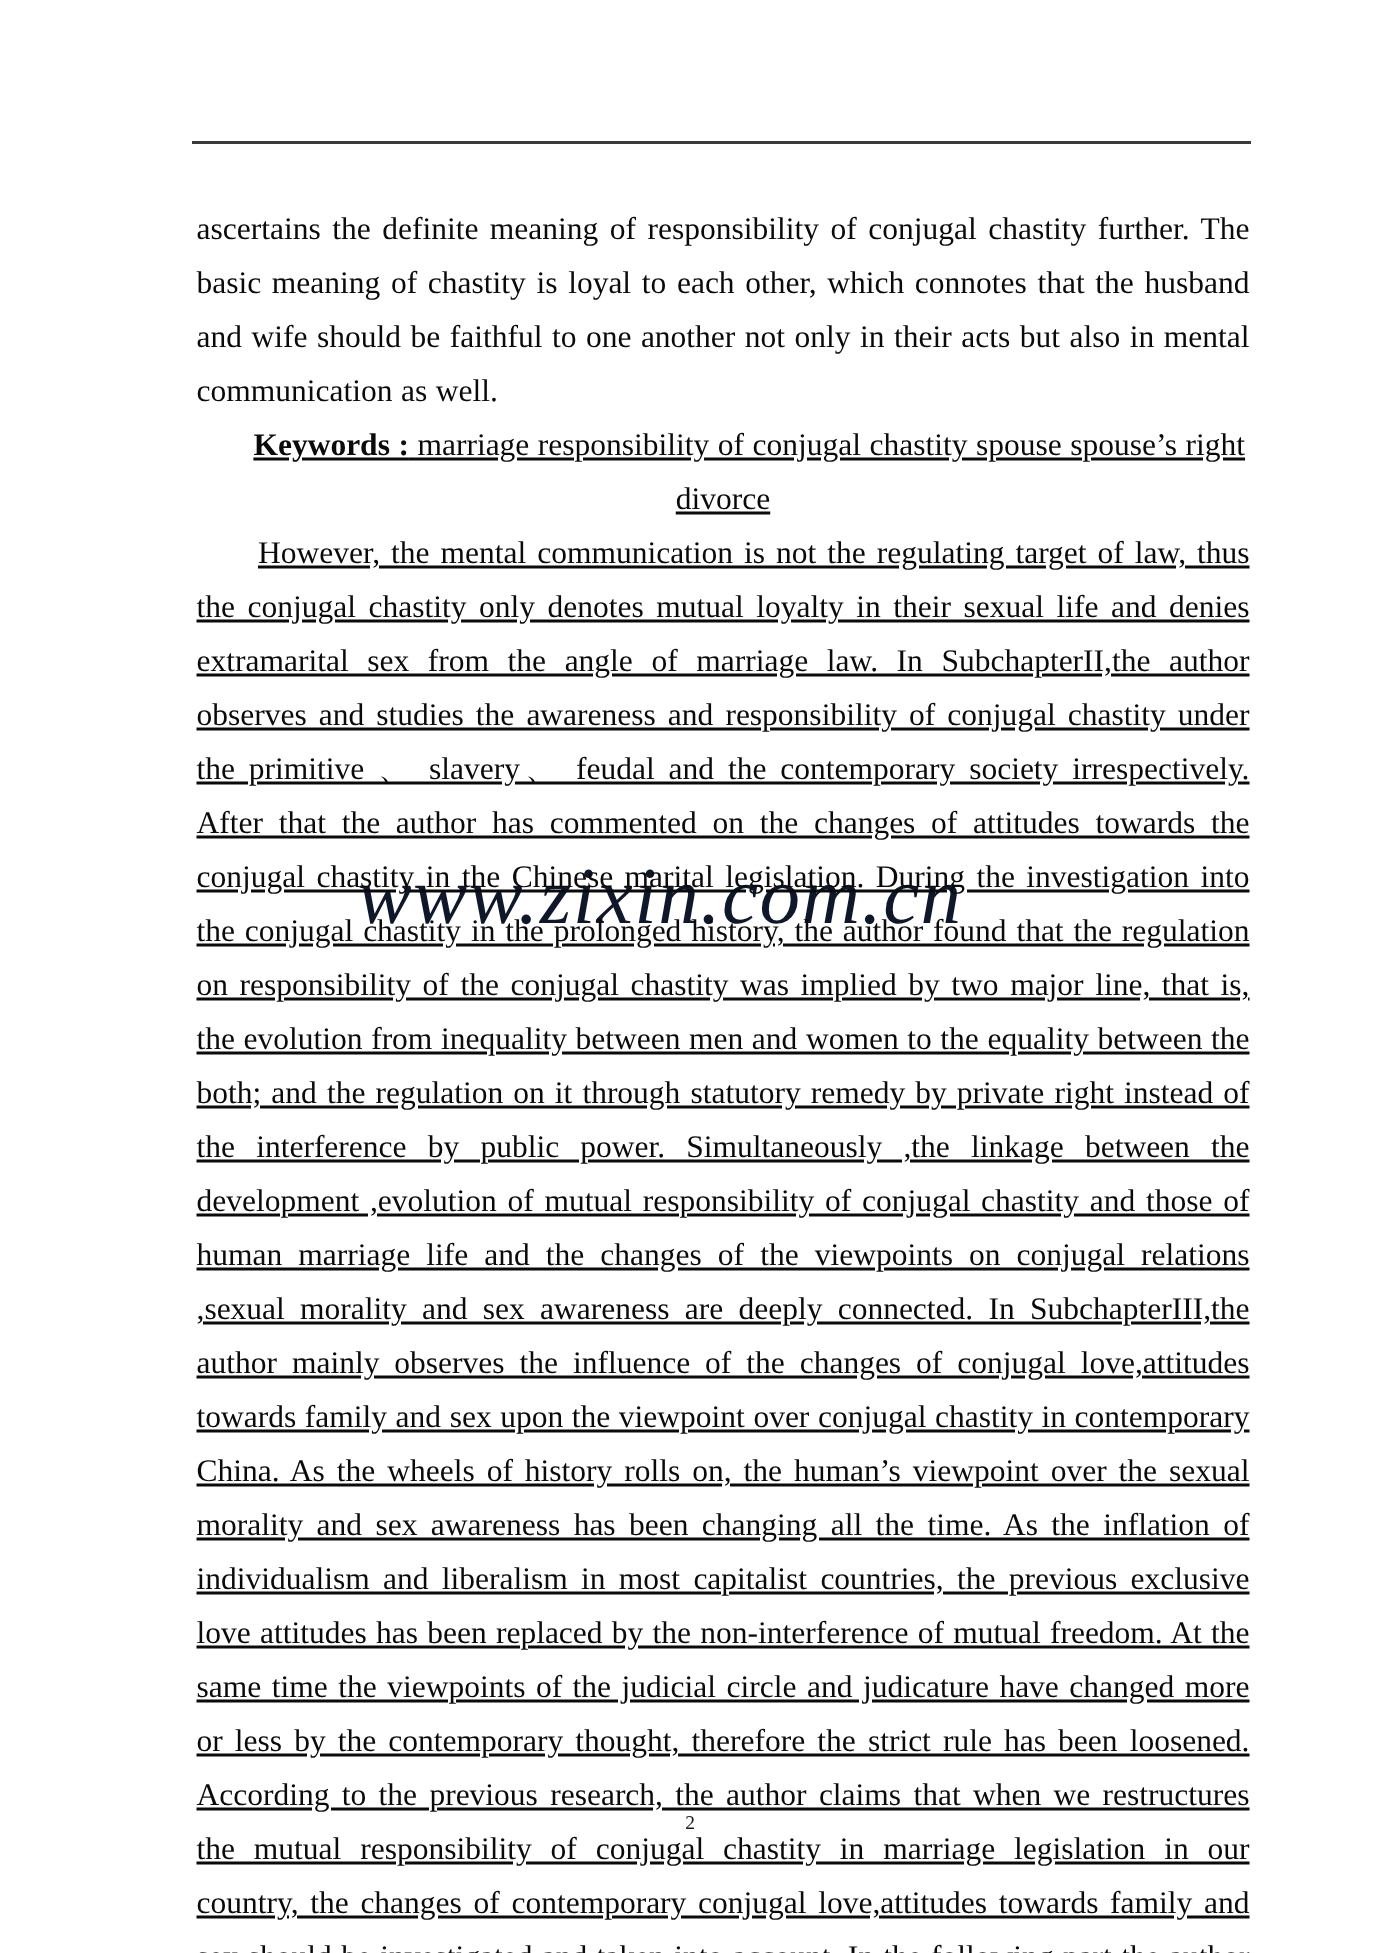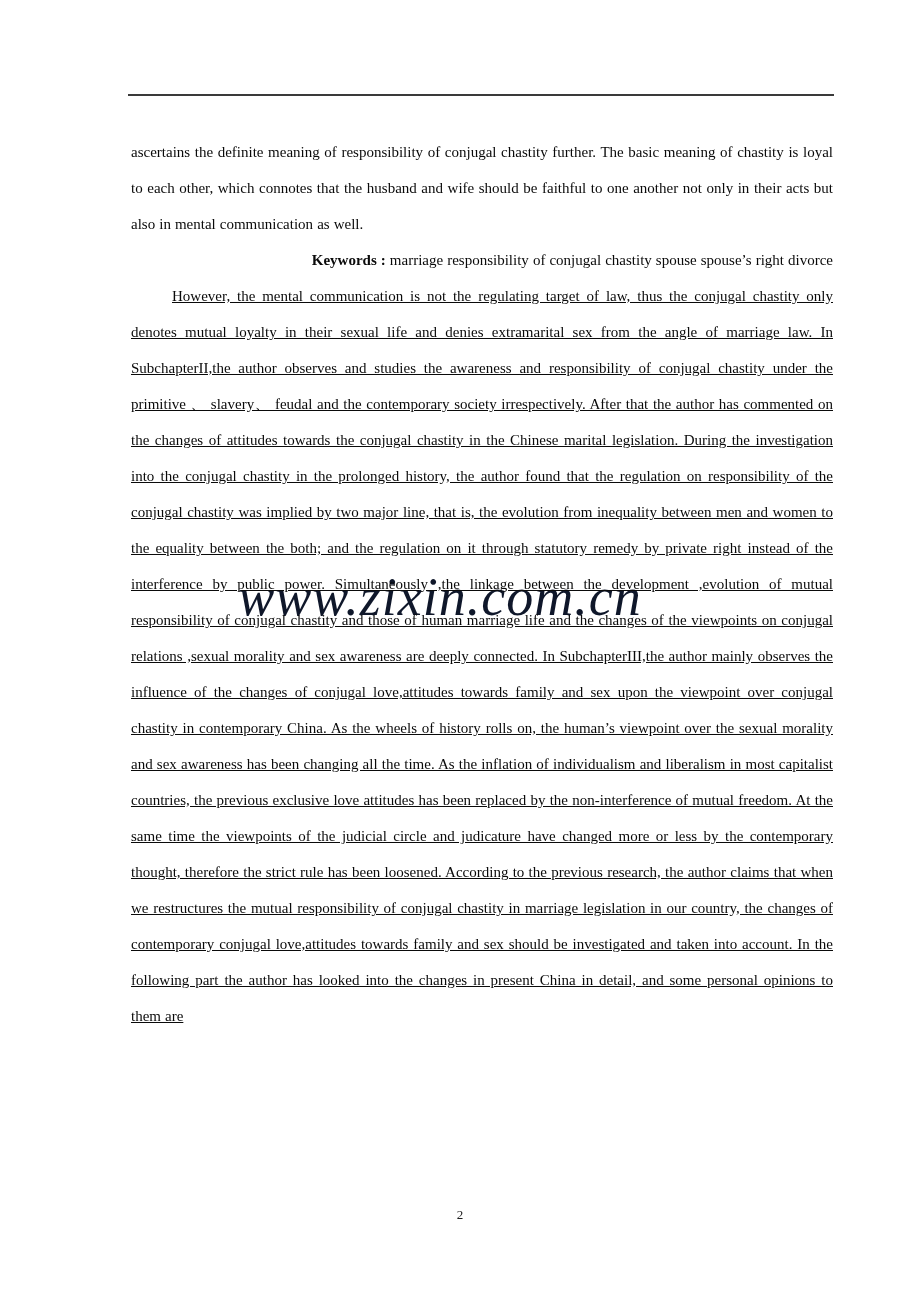--- a/index.html
+++ b/index.html
@@ -55,38 +55,39 @@
     left: 131px;
     top: 134px;
     width: 702px;
     z-index: 2;
   }
 
   .para {
     margin: 0;
     text-align: justify;
     text-justify: inter-word;
-    font-size: 15px;
+    font-size: 21px;
     line-height: 36px;
     color: #0a0a0a;
     word-spacing: 0.02em;
   }
 
   .para-last-natural {
     text-align-last: left;
   }
 
   .para-indent {
     text-indent: 41px;
     text-decoration: underline;
   }
 
   .para-keywords {
     text-indent: 35px;
-    text-align: right;
+    text-align: center;
+    text-decoration: underline;
   }
 
   .kw-label {
     font-weight: bold;
   }
 
   
   .page-number {
     position: absolute;
     left: 0;

